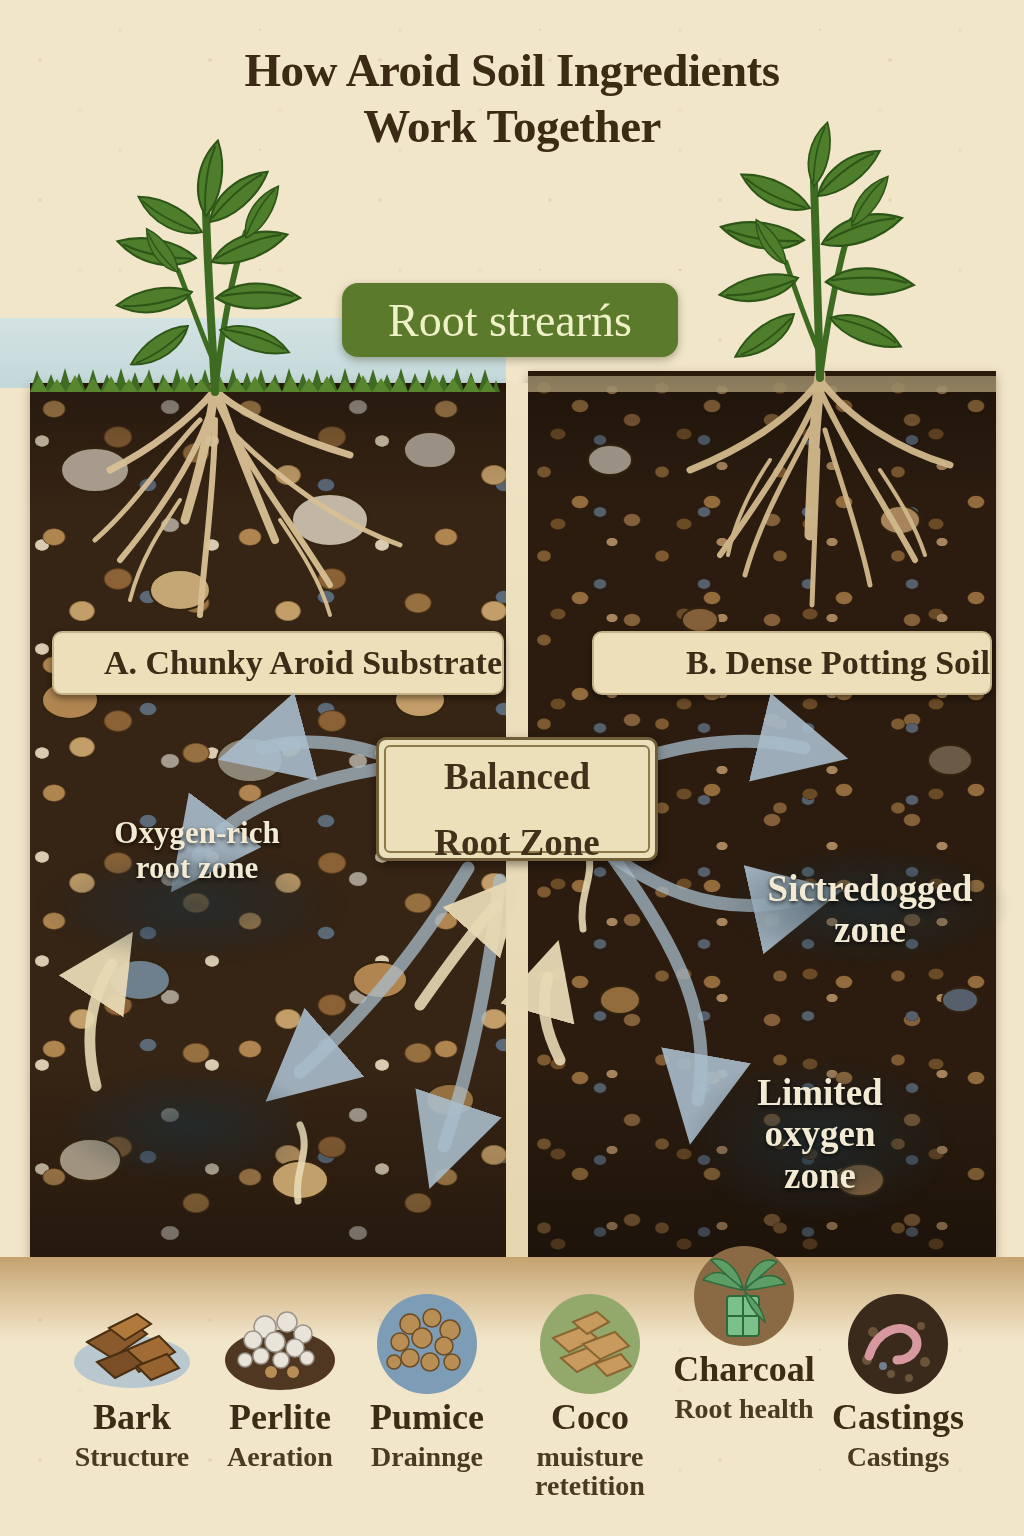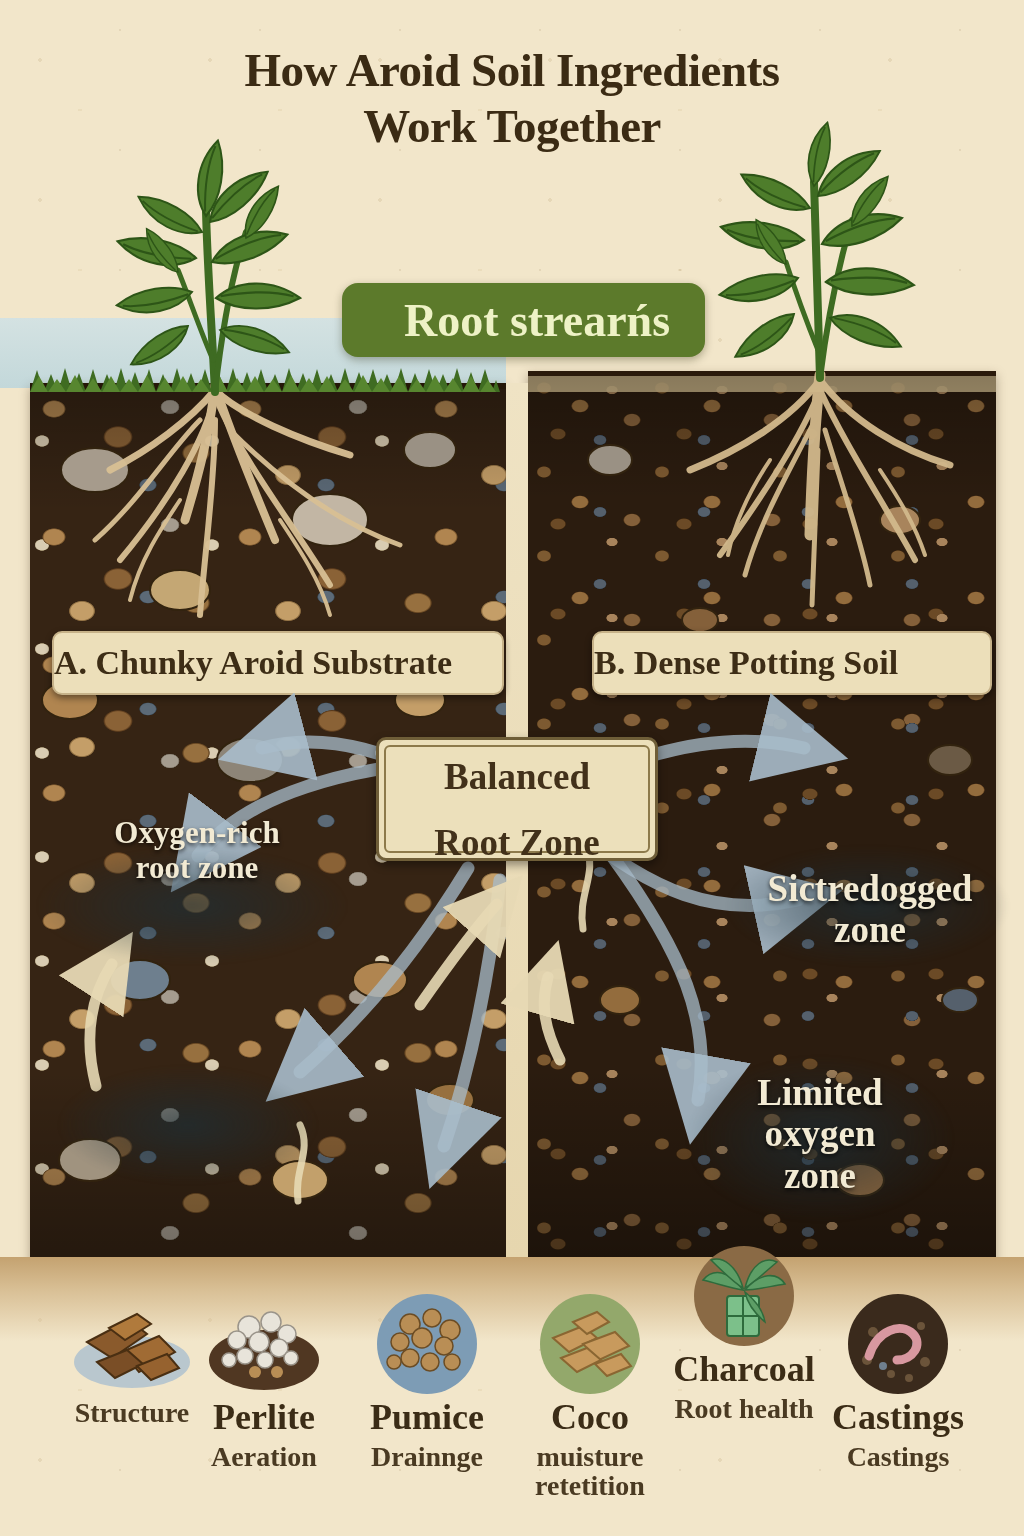--- a/index.html
+++ b/index.html
@@ -51,23 +51,23 @@
     background:#d7c192;opacity:.85;}
   .divider{position:absolute;left:506px;top:383px;width:22px;height:874px;
     background:linear-gradient(180deg,#efe3c4,#e6d6ae);}
 
   
   .lay{position:absolute;left:0;top:0;}
 
   
   .banner-green{position:absolute;left:342px;top:283px;width:336px;height:74px;
     background:#5c7a2b;border-radius:16px;display:flex;align-items:center;justify-content:center;
-    font-size:46px;font-weight:bold;color:#eef2c6;box-shadow:0 3px 8px rgba(40,40,10,.35);padding-left:27px;}
+    font-size:46px;font-weight:normal;color:#eef2c6;box-shadow:0 3px 8px rgba(40,40,10,.35);}
   .panel-label{position:absolute;top:631px;height:60px;background:#ecdfba;border:2px solid #c6b289;
-    border-radius:10px;display:flex;align-items:center;justify-content:flex-start;
+    border-radius:10px;display:flex;align-items:center;justify-content:flex-end;
     font-size:34px;font-weight:bold;color:#3d2d16;box-shadow:0 3px 7px rgba(0,0,0,.45);}
   .label-a{left:52px;width:448px;}
   .label-b{left:592px;width:396px;}
   .plaque{position:absolute;left:376px;top:737px;width:276px;height:118px;background:#ece0bb;
     border:3px solid #6f5e38;border-radius:10px;box-shadow:0 4px 10px rgba(0,0,0,.4);
     display:flex;flex-direction:column;align-items:center;justify-content:center;
     font-size:37px;line-height:1.15;font-weight:bold;color:#42311a;}
   .plaque::before{content:"";position:absolute;inset:5px;border:2px solid #8d7a4b;border-radius:6px;}
   .plaque span{display:block;position:relative;margin-top:23px;}
 
@@ -281,24 +281,25 @@
     <svg width="130" height="112">
       <ellipse cx="65" cy="80" rx="58" ry="26" fill="#b9c7ce"></ellipse>
       <g stroke="#4a2f12" stroke-width="2">
         <path d="M20,60 L62,38 L80,52 L45,76 Z" fill="#8a5a2c"></path>
         <path d="M55,70 L92,54 L108,70 L72,90 Z" fill="#a06b34"></path>
         <path d="M30,80 L60,68 L76,82 L48,96 Z" fill="#7a4e26"></path>
         <path d="M70,84 L100,72 L112,86 L84,98 Z" fill="#96622f"></path>
         <path d="M42,46 L70,32 L84,42 L58,58 Z" fill="#b07a3c"></path>
       </g>
     </svg>
+    <div class="ing-name">Bark</div>
     <div class="ing-benefit">Structure</div>
   </div>
 
-  <div class="ing" style="left:184px;top:1282px">
+  <div class="ing" style="left:200px;top:1282px">
     <svg width="130" height="112">
       <ellipse cx="65" cy="78" rx="55" ry="30" fill="#503722"></ellipse>
       <g fill="#e8e4da" stroke="#9a948a" stroke-width="1.5">
         <circle cx="50" cy="45" r="11"></circle>
           <circle cx="72" cy="40" r="10"></circle>
         <circle cx="88" cy="52" r="9"></circle>
           <circle cx="38" cy="58" r="9"></circle>
         <circle cx="60" cy="60" r="10"></circle>
           <circle cx="80" cy="66" r="9"></circle>
         <circle cx="46" cy="74" r="8"></circle>

